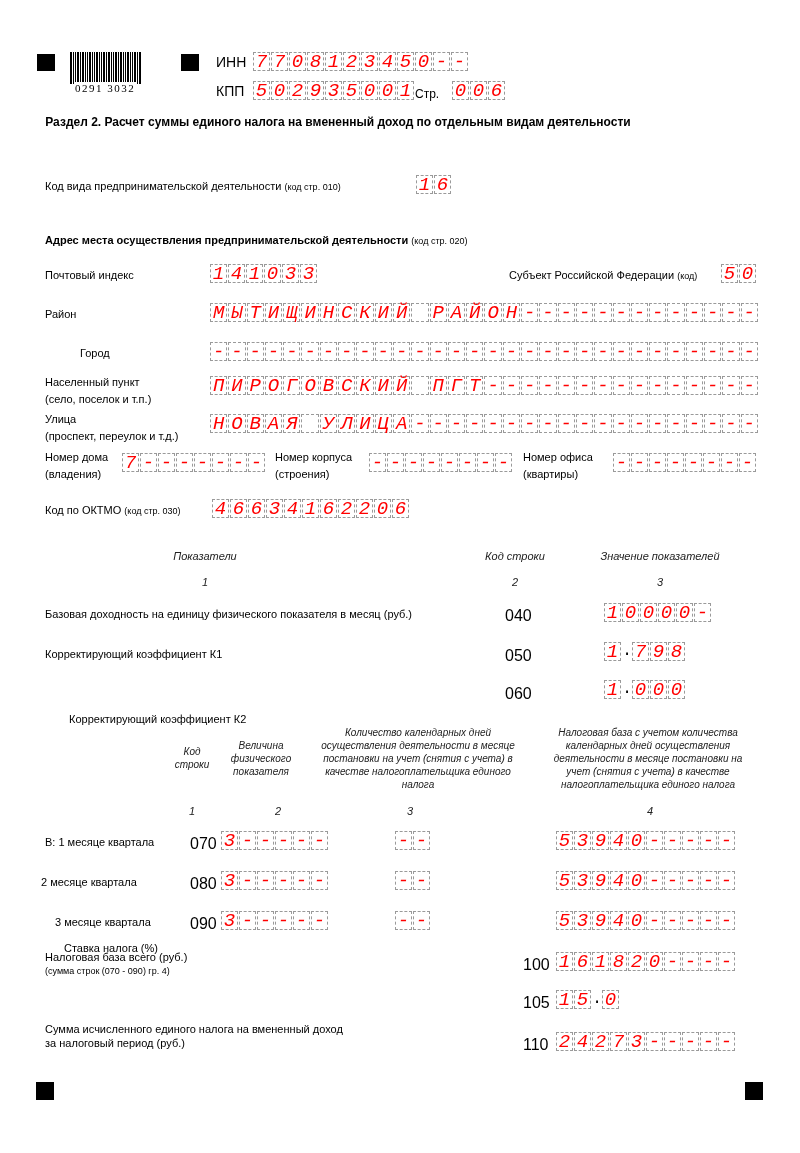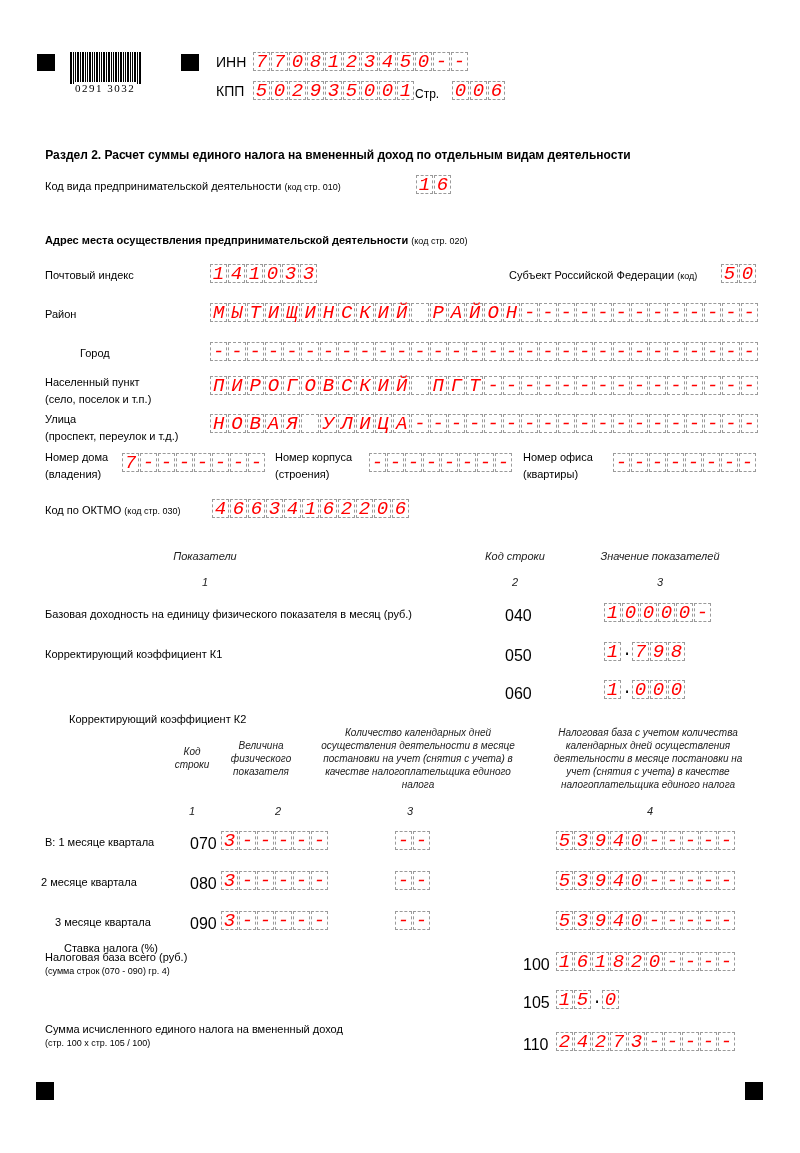--- a/index.html
+++ b/index.html
@@ -99,21 +99,21 @@
     <div class="cell">0</div>
     <div class="cell">1</div>
   </div>
 <div class="lbl" style="left:415px;top:87px;font-size:12px;">Стр.</div>
 <div class="cells" style="left:452px;top:81px;">
     <div class="cell">0</div>
     <div class="cell">0</div>
     <div class="cell">6</div>
   </div>
 
-<div class="lbl bold" style="left:0;width:676px;text-align:center;top:148px;font-size:12px;">Раздел 2. Расчет суммы единого налога на вмененный доход по отдельным видам деятельности</div>
+<div class="lbl bold" style="left:0;width:676px;text-align:center;top:115px;font-size:12px;">Раздел 2. Расчет суммы единого налога на вмененный доход по отдельным видам деятельности</div>
 
 <div class="lbl" style="left:45px;top:179px;">
   <span>Код вида предпринимательской деятельности</span>
   <small>(код стр. 010)</small>
 </div>
 <div class="cells" style="left:416px;top:175px;">
     <div class="cell">1</div>
     <div class="cell">6</div>
   </div>
 
@@ -507,21 +507,21 @@
       <div class="cell">5</div>
     </div>
   <div class="sep">.</div>
   <div class="cells" style="position:static;">
       <div class="cell">0</div>
     </div>
 </div>
 
 <div class="lbl" style="left:45px;top:1022px;">
   <div>Сумма исчисленного единого налога на вмененный доход</div>
-  <div class="sub">(стр. 100 х стр. 105 / 100)</div>
+  <div>за налоговый период (руб.)</div>
 </div>
 <div class="code" style="left:523px;top:1036px;">110</div>
 <div class="cells" style="left:556px;top:1032px;">
     <div class="cell">2</div>
     <div class="cell">4</div>
     <div class="cell">2</div>
     <div class="cell">7</div>
     <div class="cell">3</div>
     <div class="cell">-</div>
     <div class="cell">-</div>

